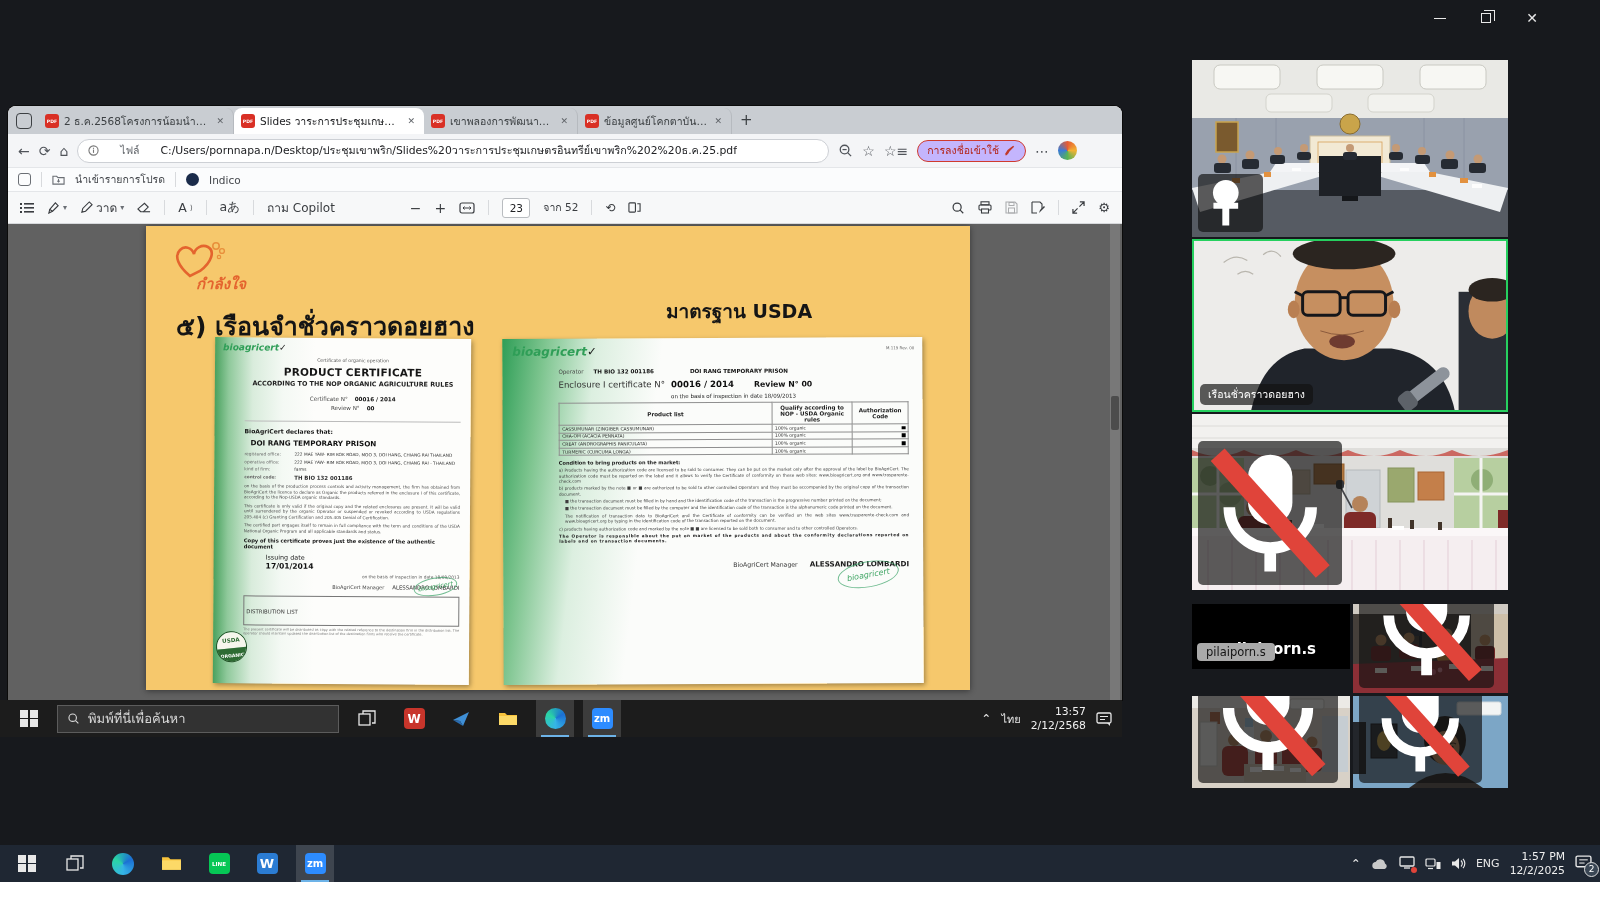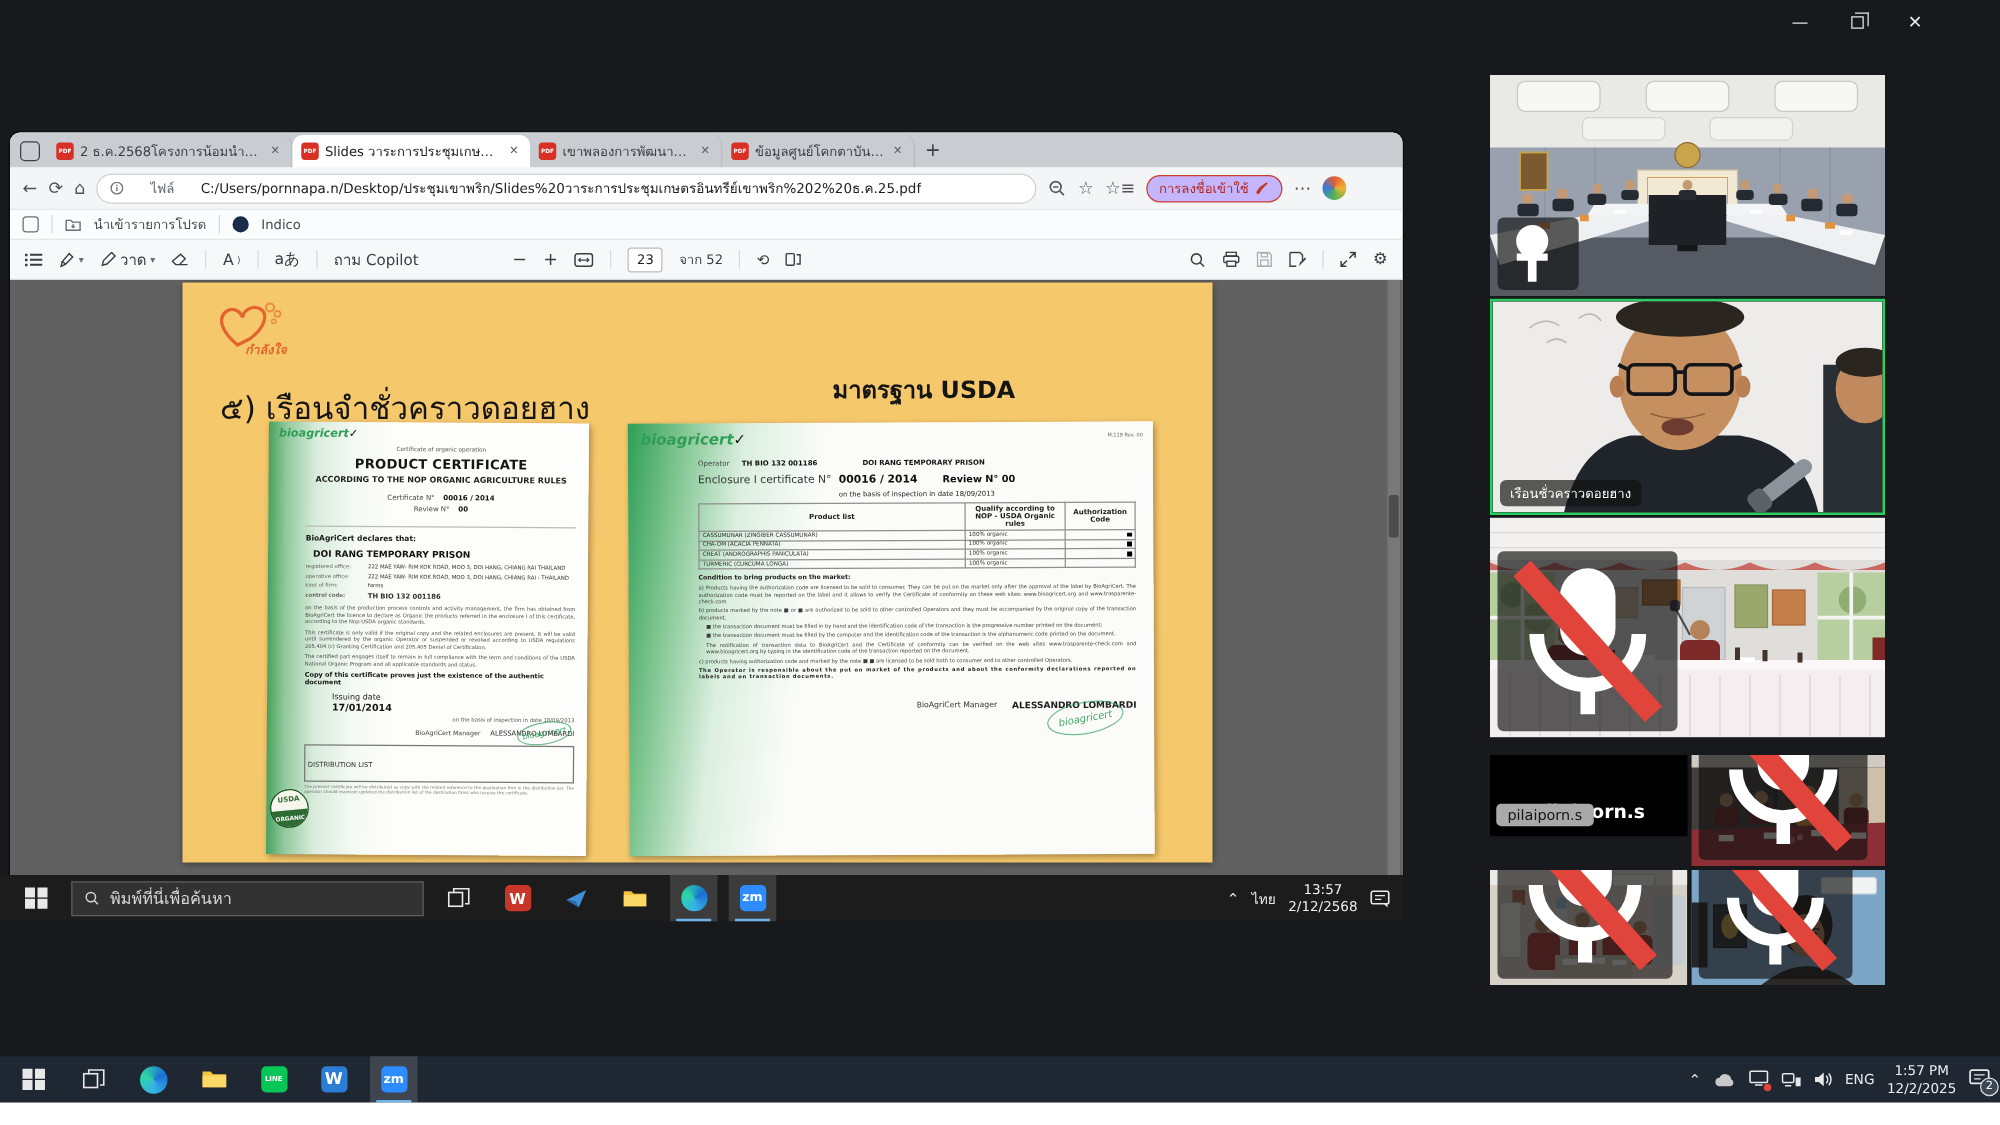--- a/index.html
+++ b/index.html
@@ -36,24 +36,24 @@
 .indico-dot{width:13px;height:13px;border-radius:50%;background:#1a2b4a;display:inline-block}
 #pdfbar{height:32px;background:#f7f8f9;border-bottom:1px solid #d7d9dc;display:flex;align-items:center;padding:0 12px;gap:13px;color:#3a3d41;font-size:12px}
 .pbtn{cursor:pointer;display:flex;align-items:center;gap:3px;white-space:nowrap}
 .chev{font-size:8px;color:#6b6f75}
 #pagebox{width:28px;height:20px;background:#fff;border:1px solid #b9bcc0;border-radius:3px;font-size:10.5px;display:flex;align-items:center;justify-content:center;color:#202124}
 #pdfcontent{position:relative;height:476px;background:#616161;overflow:hidden}
 #pdf-scrollbar{position:absolute;right:2px;top:0;width:10px;height:476px;background:#787878}
 #pdf-thumb{position:absolute;left:1px;top:172px;width:8px;height:34px;background:#4c4c4c;border-radius:2px}
 
 #slide{position:absolute;left:138px;top:2px;width:824px;height:464px;background:#f6c86c;box-shadow:0 1px 6px rgba(0,0,0,.45)}
-#slide-title{position:absolute;left:30px;top:80px;font-size:25px;font-weight:normal;color:#151515}
+#slide-title{position:absolute;left:30px;top:80px;font-size:25px;font-weight:bold;color:#151515}
 #slide-standard{position:absolute;left:520px;top:70px;font-size:19px;font-weight:bold;color:#151515}
 #slide-logo{position:absolute;left:26px;top:12px;width:110px;height:58px}
-#slide-logo .logotext{position:absolute;left:24px;top:34px;font-size:10px;font-style:italic;color:#e4642e;font-weight:bold}
+#slide-logo .logotext{position:absolute;left:24px;top:34px;font-size:15px;font-style:italic;color:#e4642e;font-weight:bold}
 
 .cert{position:absolute;top:112px;height:346px;box-shadow:1.5px 2px 5px rgba(0,0,0,.35);color:#333;overflow:hidden}
 #cert-left{left:68px;width:256px;transform:rotate(.4deg);
   background:linear-gradient(90deg,#49a15e 0,#8fc99b 14px,#d9ecdc 38px,#f4f9f4 68px,#fdfdfb 100px)}
 #cert-right{left:357px;width:420px;transform:rotate(-.25deg);
   background:linear-gradient(97deg,#2f9e57 0,#7cc48e 42px,#dcefe0 95px,#fbfcfa 160px)}
 .brand{font-style:italic;font-weight:bold;color:#2f9e57}
 .checkmark{color:#1d1d1d;font-weight:bold}
 .cl-doc{font-size:4.6px;color:#555;text-align:center}
 .cl-title{font-size:10.5px;font-weight:bold;text-align:center;color:#161616;letter-spacing:.2px}
@@ -76,21 +76,21 @@
 
 #inner-taskbar{position:absolute;left:0;top:700px;width:1122px;height:37px;background:#1c1c1c;display:flex;align-items:center;padding:0 10px;gap:9px}
 #inner-search{width:282px;height:28px;background:#323232;border:1px solid #5c5c5c;display:flex;align-items:center;gap:8px;padding:0 9px;color:#d8d8d8;font-size:13px;white-space:nowrap}
 #taskbar{position:absolute;left:0;top:845px;width:1600px;height:37px;background:#1f2733;display:flex;align-items:center;padding:0 8px;gap:10px}
 #outer-search{width:272px;height:29px;background:#f6f6f6;border:1px solid #9aa0a6;display:flex;align-items:center;gap:9px;padding:0 10px;color:#555;font-size:11.5px;white-space:nowrap}
 .tb-icn{width:38px;height:37px;display:flex;align-items:center;justify-content:center;cursor:pointer;position:relative;flex:none}
 .tb-icn.active{background:rgba(255,255,255,.14)}
 .tb-icn.active::after{content:"";position:absolute;bottom:0;left:5px;right:5px;height:2px;background:#6db3e8}
 .sq-ico{width:21px;height:21px;border-radius:4px;display:flex;align-items:center;justify-content:center;color:#fff;font-weight:bold}
 .tray{margin-left:auto;display:flex;align-items:center;gap:10px;color:#e8e8e8;font-size:11px}
-.clock{text-align:center;line-height:1.25;font-size:10.8px;color:#f0f0f0}
+.clock{text-align:right;line-height:1.25;font-size:10.8px;color:#f0f0f0}
 #bottom-strip{position:absolute;left:0;top:882px;width:1600px;height:18px;background:#fff}
 
 .vtile{position:absolute;background:#0d0d0e;overflow:hidden}
 .vtile svg{display:block;width:100%;height:100%}
 .vlabel{position:absolute;left:6px;bottom:5px;background:rgba(18,18,18,.68);color:#fff;font-size:10.5px;padding:2px 8px;border-radius:5px;display:flex;align-items:center;gap:5px;white-space:nowrap;max-width:94%;overflow:hidden}
 .vlabel span{overflow:hidden;text-overflow:ellipsis}
 #v2{border:2px solid #26d05f}
 #g1-big{position:absolute;left:0;right:0;top:36px;text-align:center;color:#fff;font-size:15px;font-weight:bold}
 #g1-badge{position:absolute;left:5px;bottom:8px;background:#a9a9a9;color:#141414;font-size:11.5px;padding:2px 9px;border-radius:4px}
 .micmute{flex:none}

